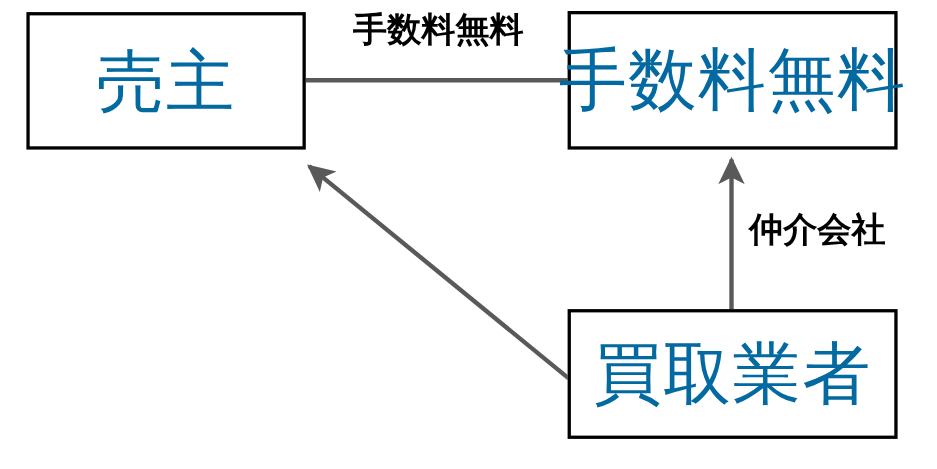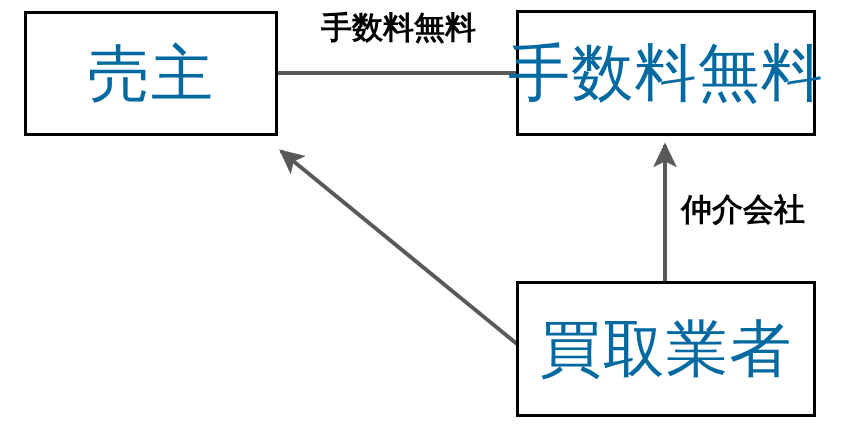--- a/index.html
+++ b/index.html
@@ -39,21 +39,21 @@
   .node-label {
     font-family: "DejaVu Sans", "Liberation Sans", sans-serif;
     font-weight: 400;
     color: #0369a1;
     line-height: 1;
     letter-spacing: 0.02em;
     white-space: nowrap;
   }
   #node-seller      { left: 24px;  top: 11px;  width: 254px; height: 125px; }
   #node-agency      { left: 516px; top: 10px;  width: 300px; height: 126px; }
-  #node-buyer       { left: 516px; top: 281px; width: 300px; height: 136px; }
+  #node-buyer       { left: 516px; top: 281px; width: 300px; height: 118px; }
   #node-seller  .node-label { font-size: 62px; }
   #node-agency  .node-label { font-size: 62px; }
   #node-buyer   .node-label { font-size: 62px; }
 
   .edge-label {
     position: absolute;
     font-family: "DejaVu Sans", "Liberation Sans", sans-serif;
     font-weight: 700;
     color: #000000;
     line-height: 1;

